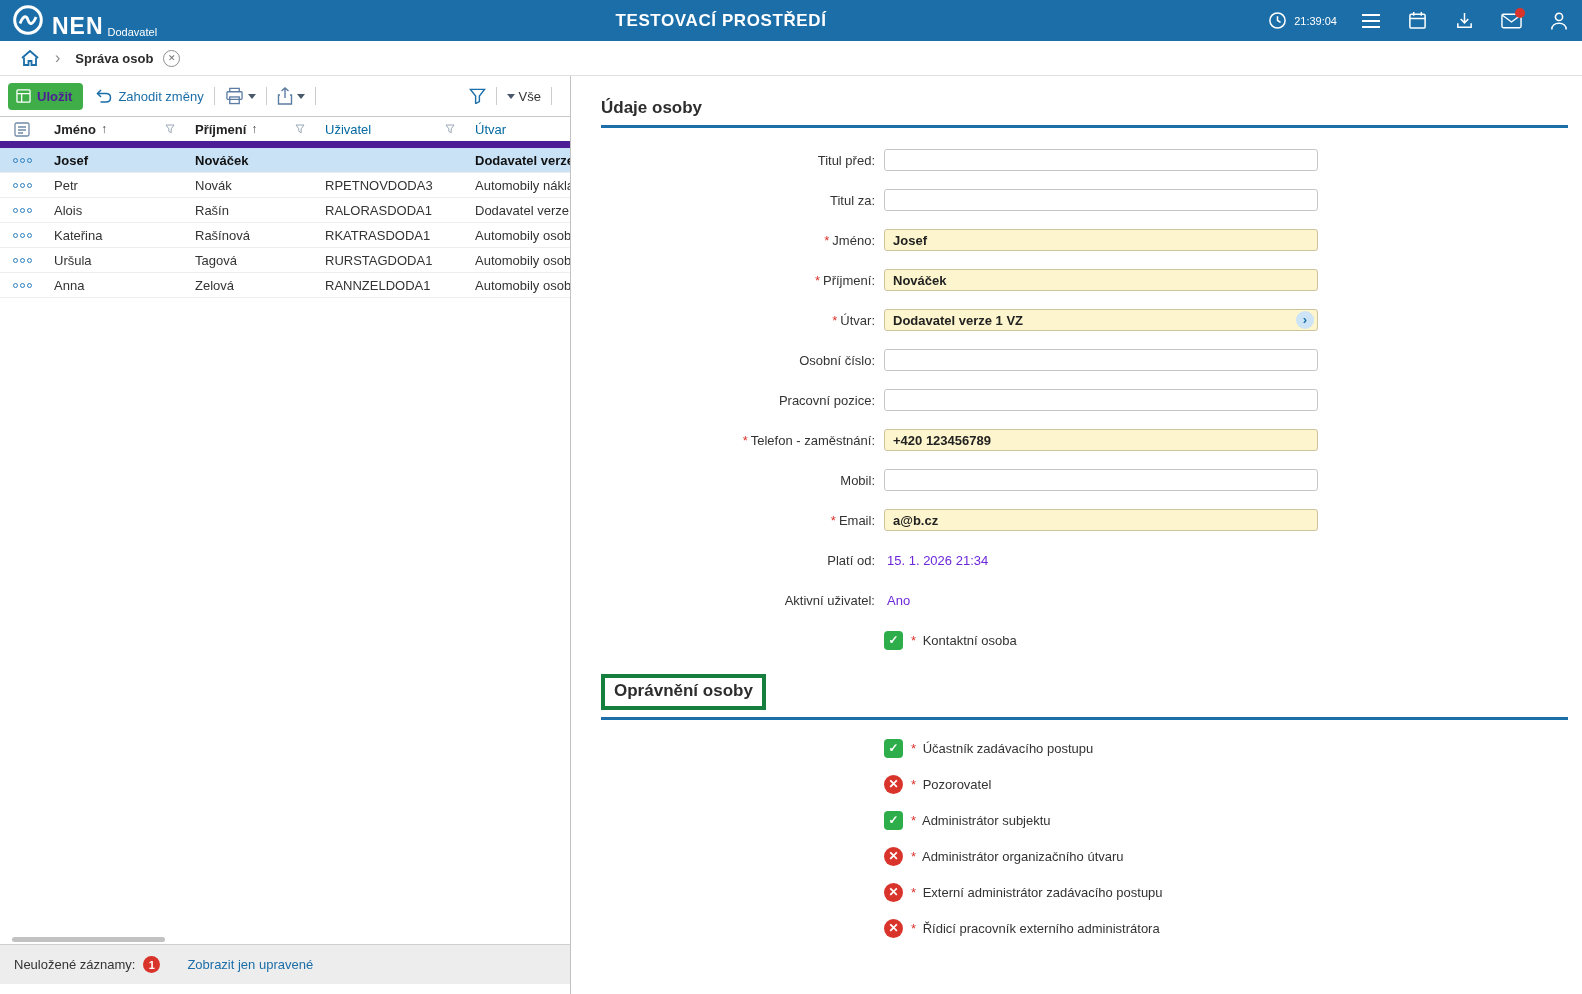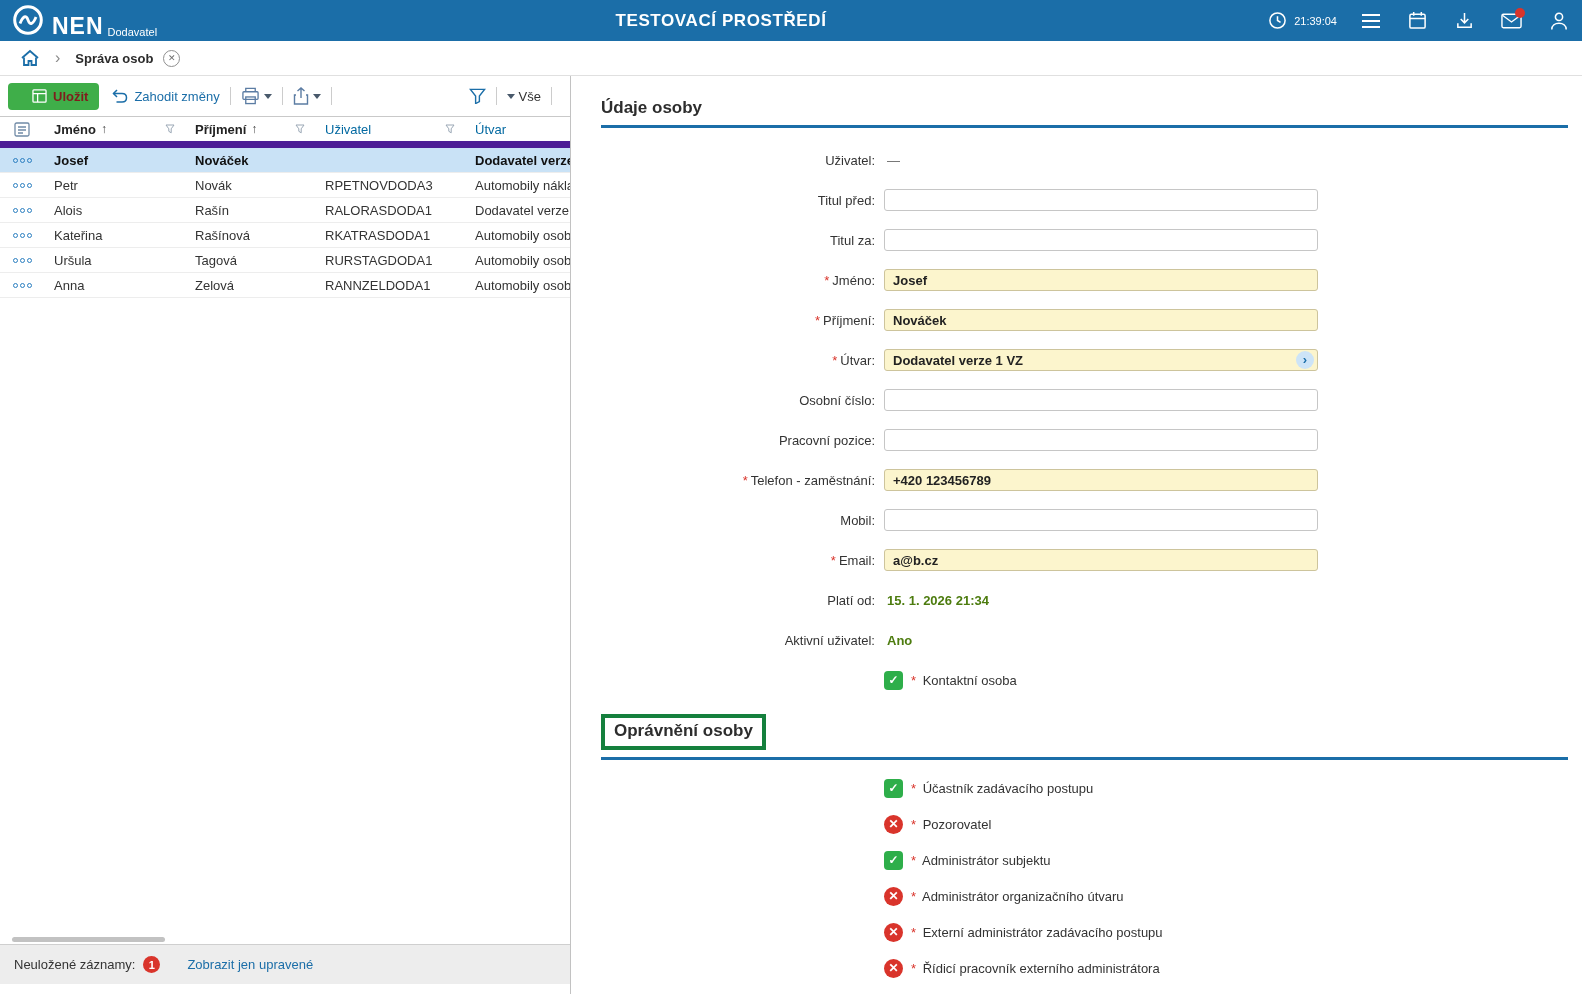--- a/index.html
+++ b/index.html
@@ -38,22 +38,22 @@
 
   
   .content { display:flex; height:918px; }
   .left-panel { width:571px; flex:none; border-right:1px solid #c2c2c2; background:#fff;
     display:flex; flex-direction:column; }
   .splitter { width:12px; flex:none; background:#fff; }
   .right-panel { flex:1; padding:22px 14px 0 18px; overflow:hidden; background:#fff; }
 
   
   .lp-toolbar { height:40px; flex:none; display:flex; align-items:center; padding:0 8px; }
-  .btn-save { background:var(--save-green,#3fae49); color:#7f1d1d; font-weight:bold; border:none;
-    border-radius:4px; height:27px; padding:0 11px 0 24px; display:flex; align-items:center; gap:6px;
+  .btn-save { background:var(--save-green,#3fae49); color:#4c1d95; font-weight:bold; border:none;
+    border-radius:4px; height:27px; padding:0 11px 0 8px; display:flex; align-items:center; gap:6px;
     font-family:inherit; font-size:13px; cursor:pointer; }
   .link-action { color:var(--accent-blue,#1b6ea8); display:flex; align-items:center; gap:6px;
     margin-left:13px; cursor:pointer; }
   .tb-sep { width:1px; height:18px; background:#ccc; margin:0 10px; flex:none; }
   .icon-btn { display:flex; align-items:center; gap:4px; cursor:pointer; color:#3c4f63; }
   .caret { width:0; height:0; border-left:4px solid transparent; border-right:4px solid transparent;
     border-top:5px solid #49596b; display:inline-block; }
   .flex-spacer { flex:1; }
   .vse-label { color:#333; }
 
@@ -94,21 +94,21 @@
   .section-rule { height:3px; background:var(--accent-blue,#1b6ea8); margin-top:7px; }
   .perm-header { margin-top:14px; }
   .form { margin-top:12px; }
   .frow { display:flex; align-items:center; height:40px; }
   .flabel { width:274px; flex:none; text-align:right; color:#333; }
   .star { color:var(--error-red,#d9342b); margin-right:3px; }
   .fctrl { margin-left:9px; width:434px; flex:none; position:relative; display:flex; align-items:center; }
   .finput { width:434px; height:22px; border:1px solid #c6c6c6; border-radius:3px; padding:0 8px;
     font-family:inherit; font-size:13px; font-weight:bold; color:#222; background:#fff; }
   .finput.yellow { background:var(--required-yellow,#fcf5cd); border-color:#cdc49c; }
-  .fvalue { font-weight:bold; color:#4d7c0f; padding-left:3px; }
+  .fvalue { font-weight:normal; color:#6d28d9; padding-left:3px; }
   .fvalue.muted { font-weight:normal; color:#666; }
   .lookup-btn { position:absolute; right:4px; width:18px; height:18px; border-radius:50%;
     background:#cde4f7; color:var(--accent-blue,#1b6ea8); display:flex; align-items:center;
     justify-content:center; font-weight:bold; font-size:13px; cursor:pointer; padding-bottom:1px; }
   .cbx { width:19px; height:19px; border-radius:4px; display:flex; align-items:center;
     justify-content:center; color:#fff; font-size:12px; font-weight:bold; flex:none; cursor:pointer; }
   .cbx.yes { background:#2eae4a; }
   .cbx.no { background:var(--error-red,#d9342b); border-radius:50%; }
   .cb-label { margin-left:8px; color:#333; }
   .perm-list { margin-top:10px; }
@@ -373,26 +373,20 @@
     </section>
 
     <div class="splitter"></div>
 
     <section class="right-panel">
       <div class="section-title">Údaje osoby</div>
       <div class="section-rule"></div>
 
       <div class="form">
           <div class="frow">
-            <div class="flabel">Uživatel:</div>
-            <div class="fctrl">
-              <span class="fvalue muted">—</span>
-            </div>
-          </div>
-          <div class="frow">
             <div class="flabel">Titul před:</div>
             <div class="fctrl">
               <input class="finput" style="">
             </div>
           </div>
           <div class="frow">
             <div class="flabel">Titul za:</div>
             <div class="fctrl">
               <input class="finput" style="">
             </div>

